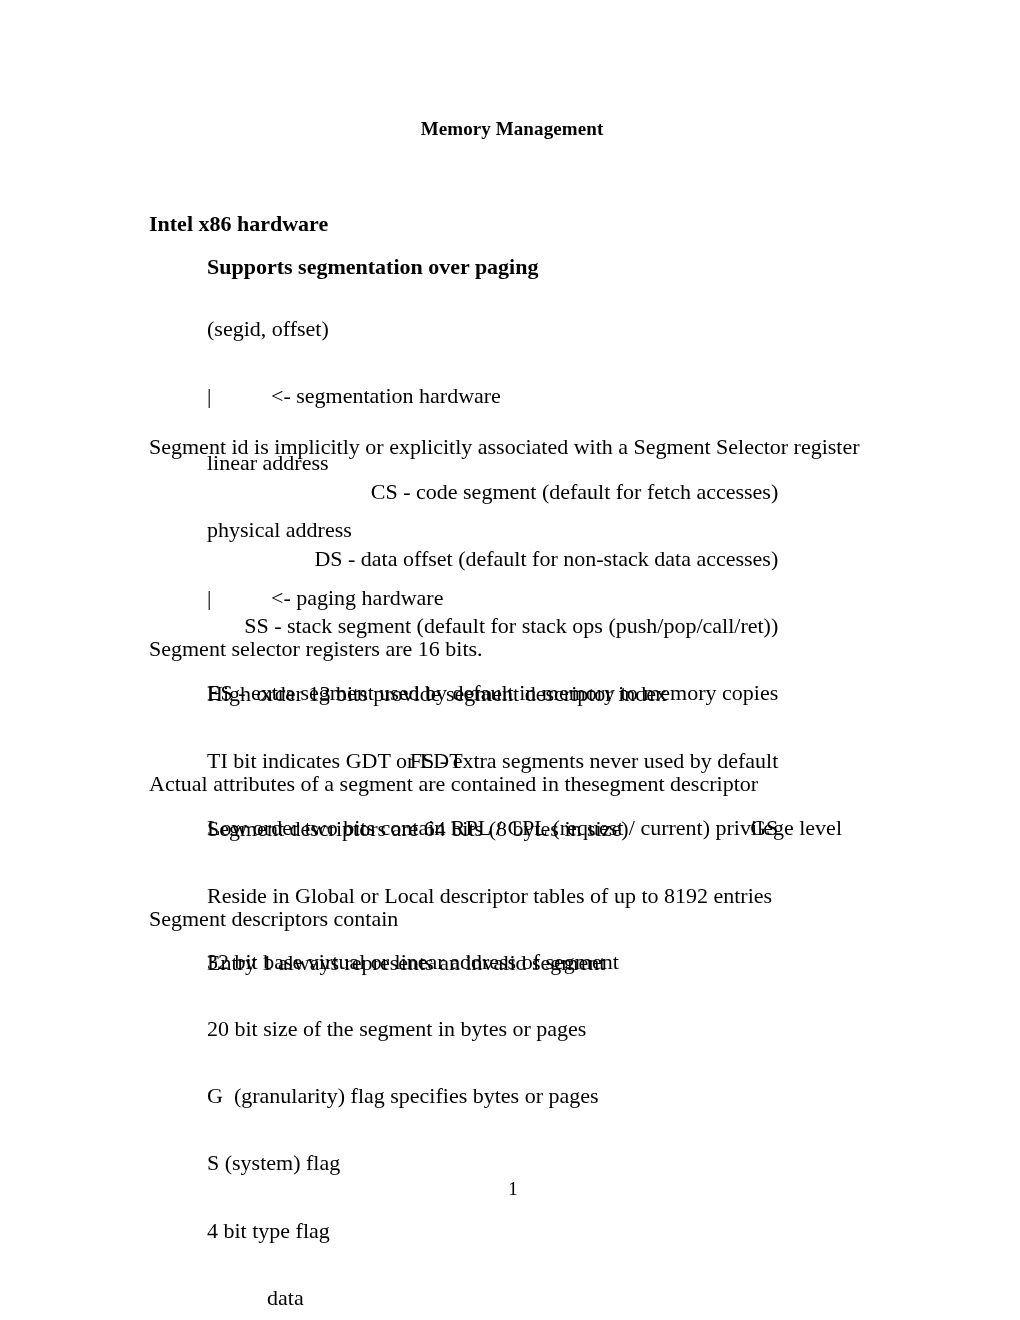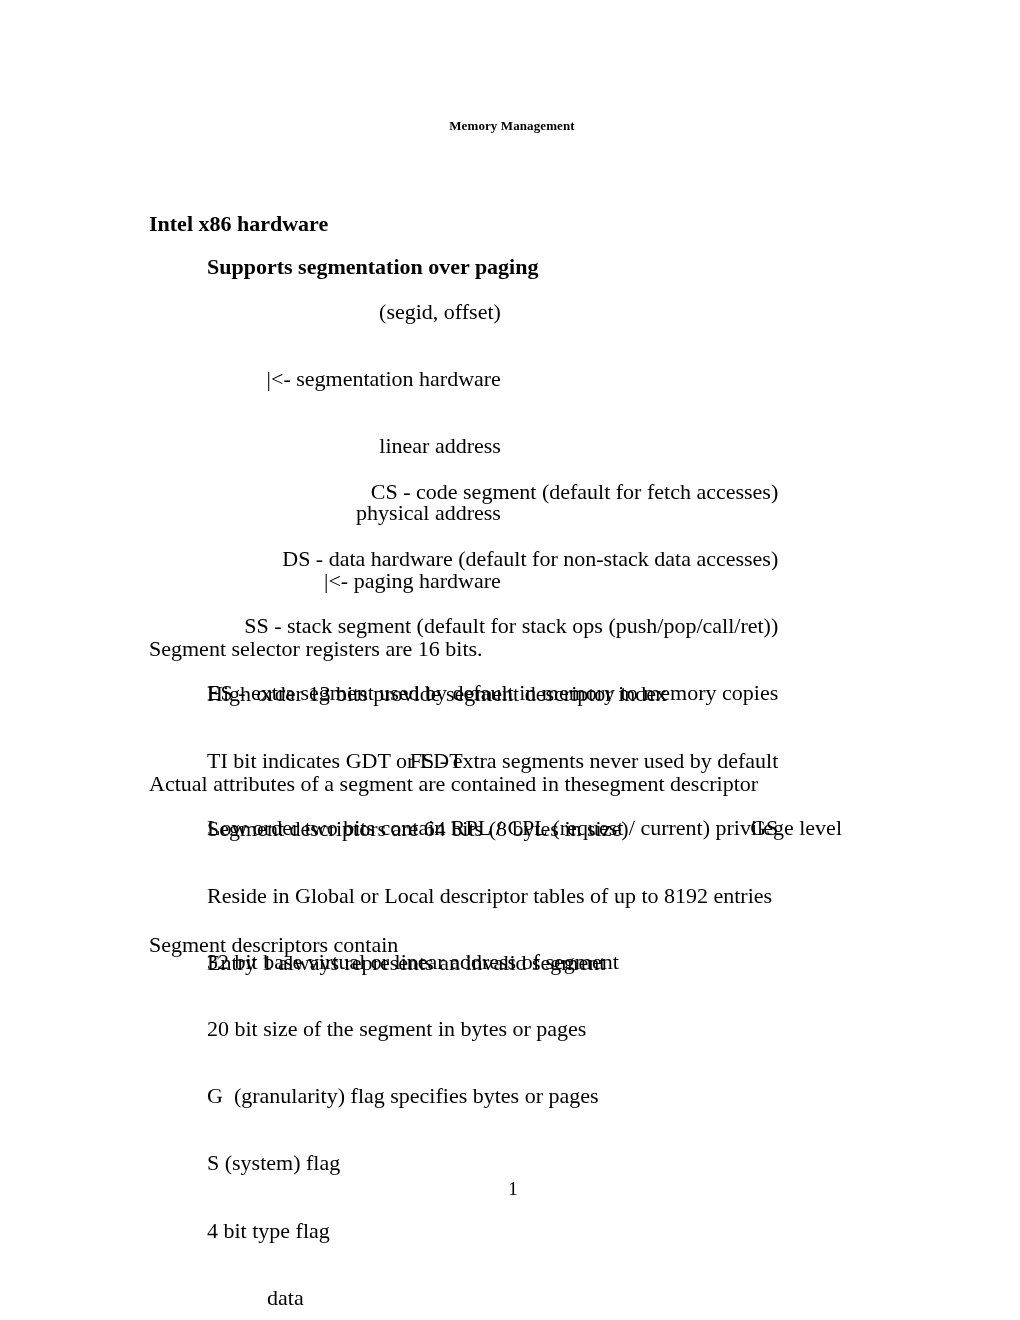--- a/index.html
+++ b/index.html
@@ -23,21 +23,21 @@
     box-sizing: border-box;
   }
 
   
   .doc-title {
     position: absolute;
     top: 118px;
     left: 0;
     width: 1020px;
     text-align: center;
-    font-size: 13px;
+    font-size: 19px;
     font-weight: bold;
     letter-spacing: .1px;
   }
   .doc-title .tt { display: inline-block; transform: translateX(2px); }
 
   
   .block {
     position: absolute;
     left: 149px;
     font-size: 22px;
@@ -78,32 +78,35 @@
   <div class="doc-title"><span class="tt">Memory Management</span></div>
 
   <div class="block lvl0" style="top:168px; font-weight:bold;">
     <span class="line">Intel x86 hardware</span>
   </div>
 
   <div class="block lvl1" style="top:211px;font-weight:bold;">
     <span class="line">Supports segmentation over paging</span>
   </div>
 
-  <div class="block lvl1 diagram" style="top:256px;text-align:right;">
+  <div class="block lvl1 diagram" style="top:273px;">
     <span class="line">(segid, offset)</span>
     <span class="line"><span class="pipe">|</span><span>&lt;- segmentation hardware</span></span>
     <span class="line">linear address</span>
     <span class="line">physical address</span>
     <span class="line"><span class="pipe">|</span><span>&lt;- paging hardware</span></span>
   </div>
 
+  <div class="block lvl0" style="top:391px;">
+    <span class="line">Segment id is implicitly or explicitly associated with a Segment Selector register</span>
+  </div>
 
   <div class="block lvl1" style="top:436px;text-align:right;">
     <span class="line">CS - code segment (default for fetch accesses)</span>
-    <span class="line">DS - data hardware (default for non-stack data accesses)</span>
+    <span class="line">DS - data offset (default for non-stack data accesses)</span>
     <span class="line">SS - stack segment (default for stack ops (push/pop/call/ret))</span>
     <span class="line">ES - extra segment used by default in memory to memory copies</span>
     <span class="line">FS - extra segments never used by default</span>
     <span class="line">GS</span>
   </div>
 
   <div class="block lvl0" style="top:593px;">
     <span class="line">Segment selector registers are 16 bits.</span>
   </div>
 
@@ -116,21 +119,21 @@
   <div class="block lvl0" style="top:728px;">
     <span class="line"><span>Actual attributes of a segment are contained in the</span><span class="ital">segment descriptor</span></span>
   </div>
 
   <div class="block lvl1" style="top:773px;">
     <span class="line">Segment descriptors are 64 bits (8 bytes in size)</span>
     <span class="line">Reside in Global or Local descriptor tables of up to 8192 entries</span>
     <span class="line">Entry 1 always represents an invalid segment</span>
   </div>
 
-  <div class="block lvl0" style="top:889px;">
+  <div class="block lvl0" style="top:863px;">
     <span class="line">Segment descriptors contain</span>
   </div>
 
   <div class="block lvl1" style="top:906px;">
     <span class="line"><span>32 bit base </span><span class="ital">virtual or linear</span><span> address of segment</span></span>
     <span class="line">20 bit size of the segment in bytes or pages</span>
     <span class="line">G  (granularity) flag specifies bytes or pages</span>
     <span class="line">S (system) flag</span>
     <span class="line">4 bit type flag</span>
     <span class="line sub">data</span>

